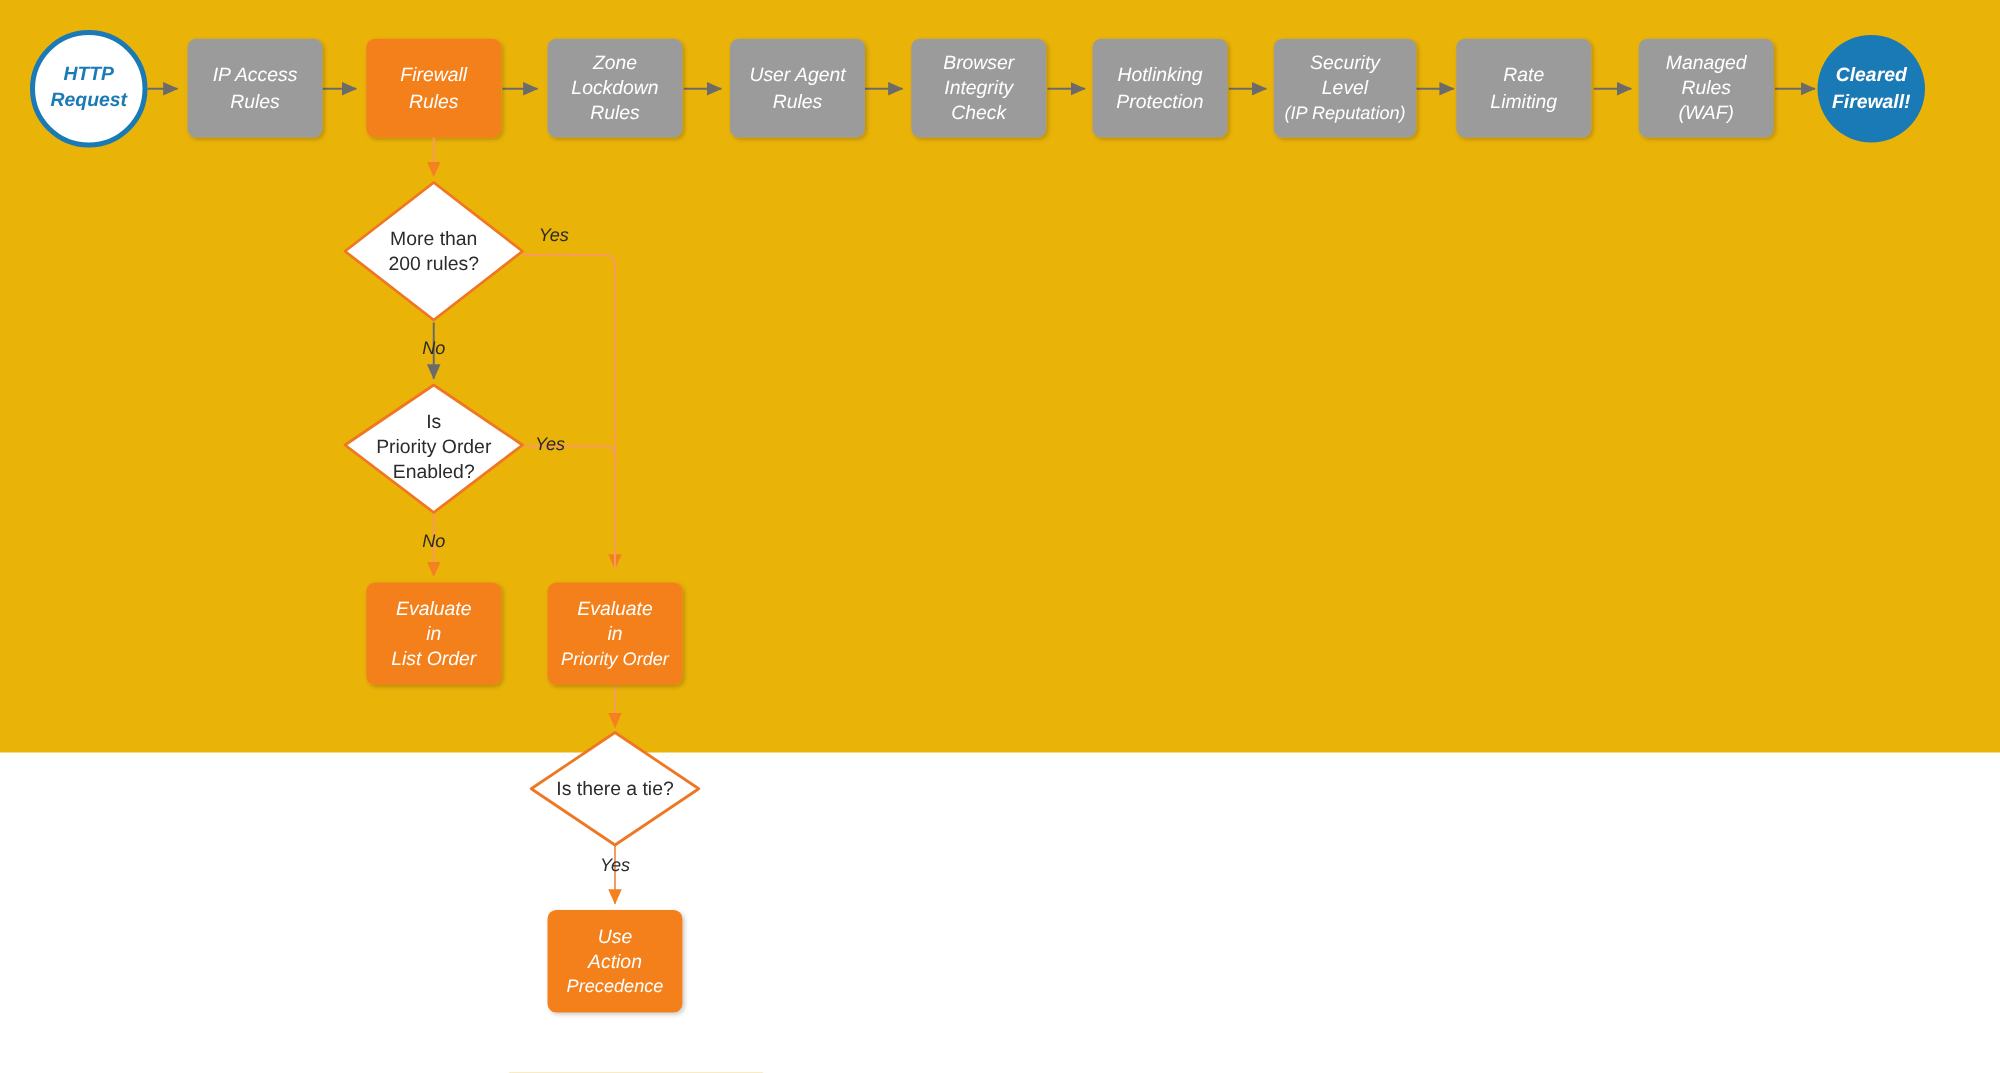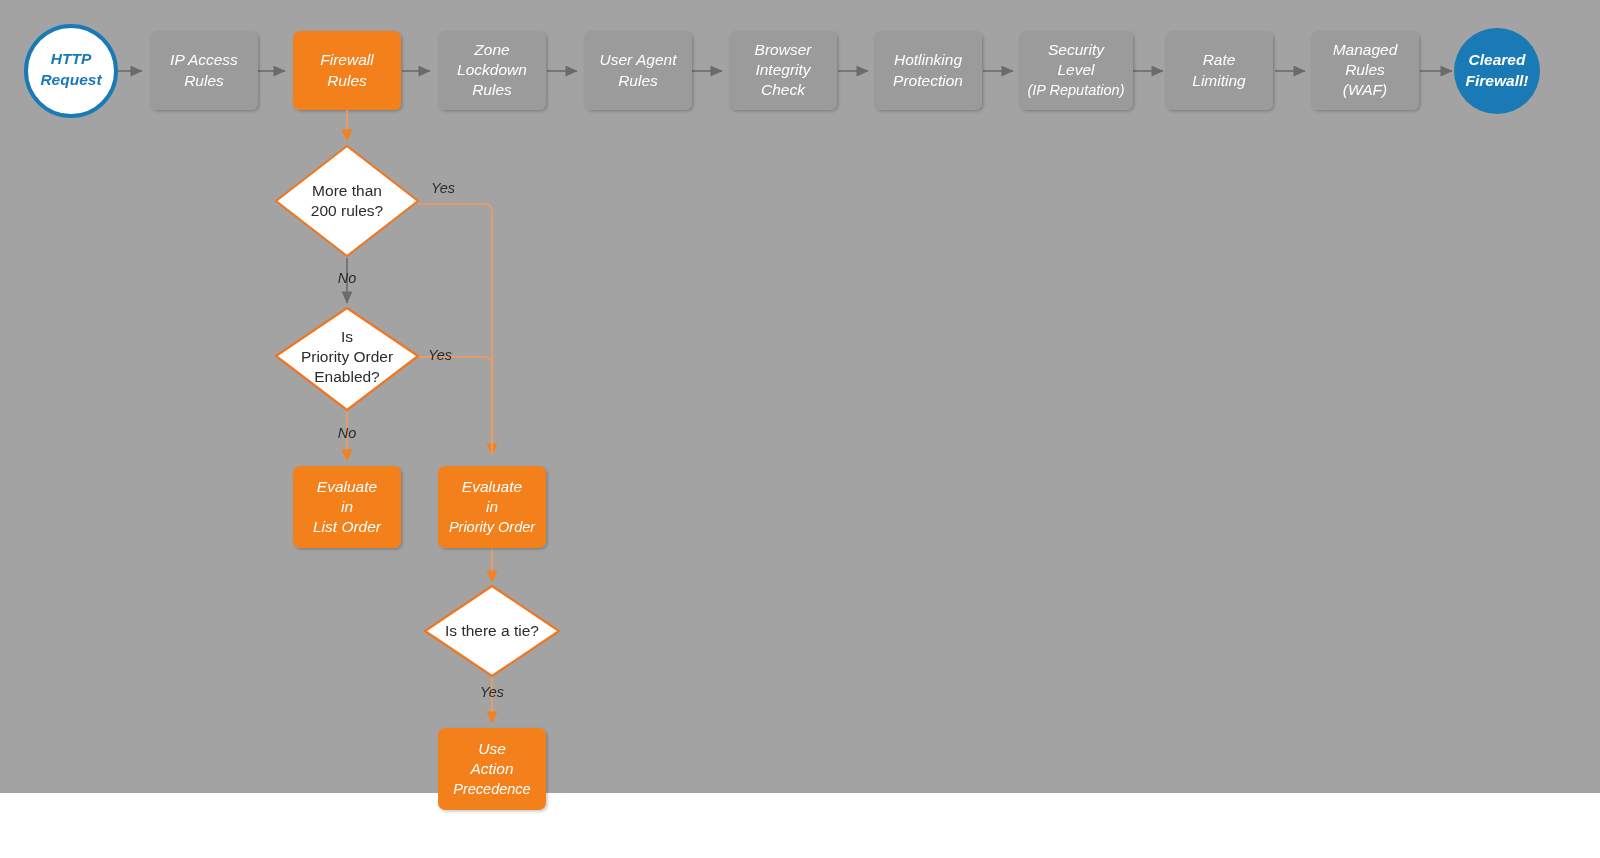--- a/index.html
+++ b/index.html
@@ -9,22 +9,22 @@
   }
   body {
     width: 1600px;
     height: 858px;
     overflow: hidden;
     font-family: "Liberation Sans", sans-serif;
   }
   #canvas {
     position: relative;
     width: 1600px;
-    height: 793px;
-    background: #a3a3a3;
+    height: 602px;
+    background: #eab308;
   }
   svg#flow {
     position: absolute;
     top: 0;
     left: 0;
     width: 1600px;
     height: 858px;
     display: block;
   }
   

